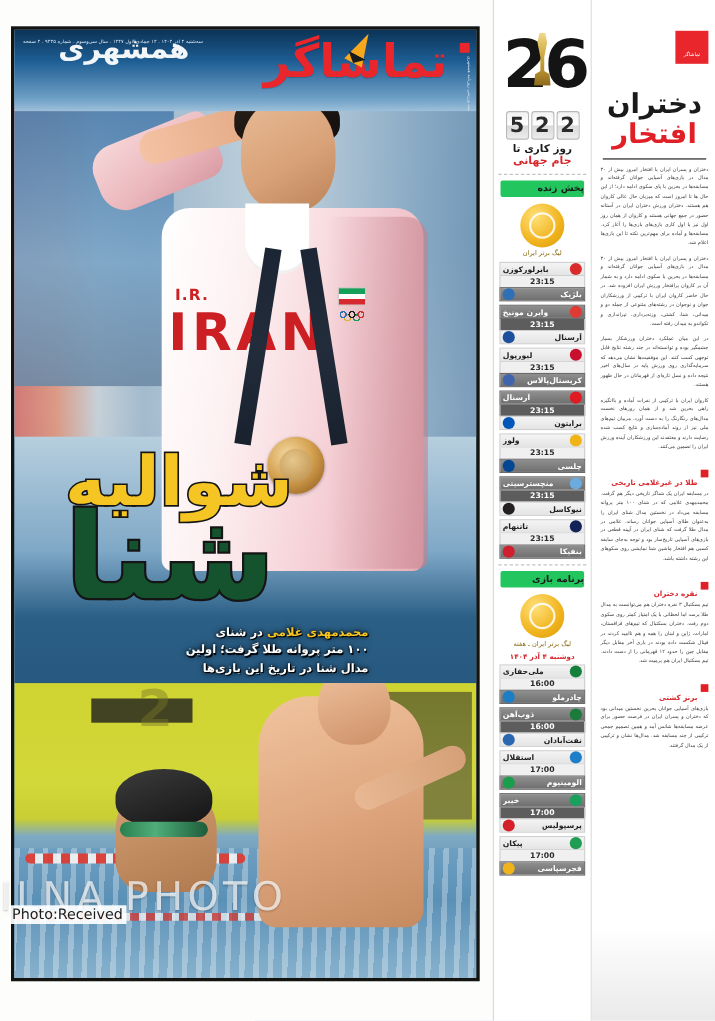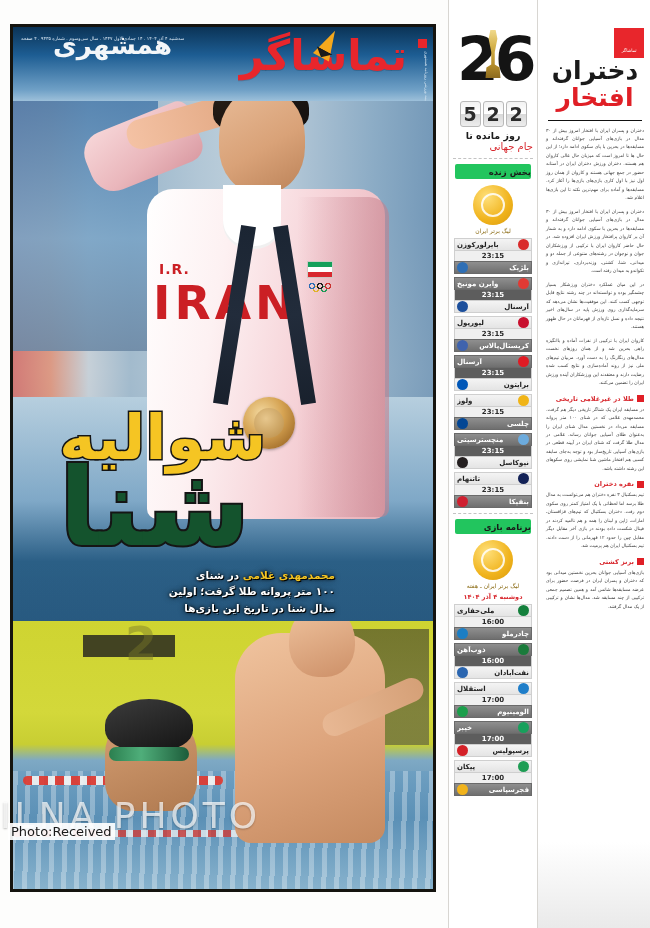--- a/index.html
+++ b/index.html
@@ -495,24 +495,23 @@
   }
   .counter-label {
     margin-top: 3px;
     font-size: 9.5px;
     font-weight: 700;
     color: #1b1b1b;
     direction: rtl;
   }
   .counter-label2 {
     font-size: 10px;
-    font-weight: 400;
+    font-weight: 700;
     color: #d8272d;
     direction: rtl;
-    text-align: right;
   }
   .dotted-sep {
     border-top: 1px dashed #c3c3c3;
     margin: 5px 0;
   }
 
   .mid-banner {
     background: #22c55e;
     color: #1a1a1a;
     font-size: 8.5px;
@@ -626,21 +625,21 @@
     color: #fff;
     text-align: center;
     direction: rtl;
   }
   .left-title1 {
     font-size: 25px;
     font-weight: 700;
     color: #1a1a1a;
     text-align: center;
     line-height: 1.05;
-    margin-top: 0;
+    margin-top: 24px;
     direction: rtl;
   }
   .left-title2 {
     font-size: 25px;
     font-weight: 700;
     color: #e01f26;
     text-align: center;
     line-height: 1.05;
     margin-top: 1px;
     direction: rtl;
@@ -668,20 +667,21 @@
   .sub-h-mark {
     width: 7px; height: 7px;
     background: #e01f26;
     flex: 0 0 7px;
   }
   .sub-h-txt {
     font-size: 6.5px;
     font-weight: 700;
     color: #d8272d;
     direction: rtl;
+    margin-top: 16px;
   }
   .photo-credit {
     position: absolute;
     left: 8px;
     bottom: 88px;
     font-size: 13px;
     color: #1a1a1a;
     direction: ltr;
     background: rgba(255,255,255,.92);
     padding: 1px 3px;
@@ -769,21 +769,21 @@
       <div class="fifa-logo">
         <div class="fifa-26">26</div>
         <div class="fifa-trophy"></div>
         <div class="fifa-word">FIFA</div>
       </div>
       <div class="counter">
         <div class="cdigit">2</div>
         <div class="cdigit">2</div>
         <div class="cdigit">5</div>
       </div>
-      <div class="counter-label">روز مانده تا</div>
+      <div class="counter-label">روز کاری تا</div>
       <div class="counter-label2">جام جهانی</div>
     </div>
 
     <div class="dotted-sep"></div>
 
     <div class="mid-banner">پخش زنده</div>
     <div class="mid-badge"></div>
     <div class="mid-badge-label">لیگ برتر ایران</div>
 
     <div id="live-fixtures">

